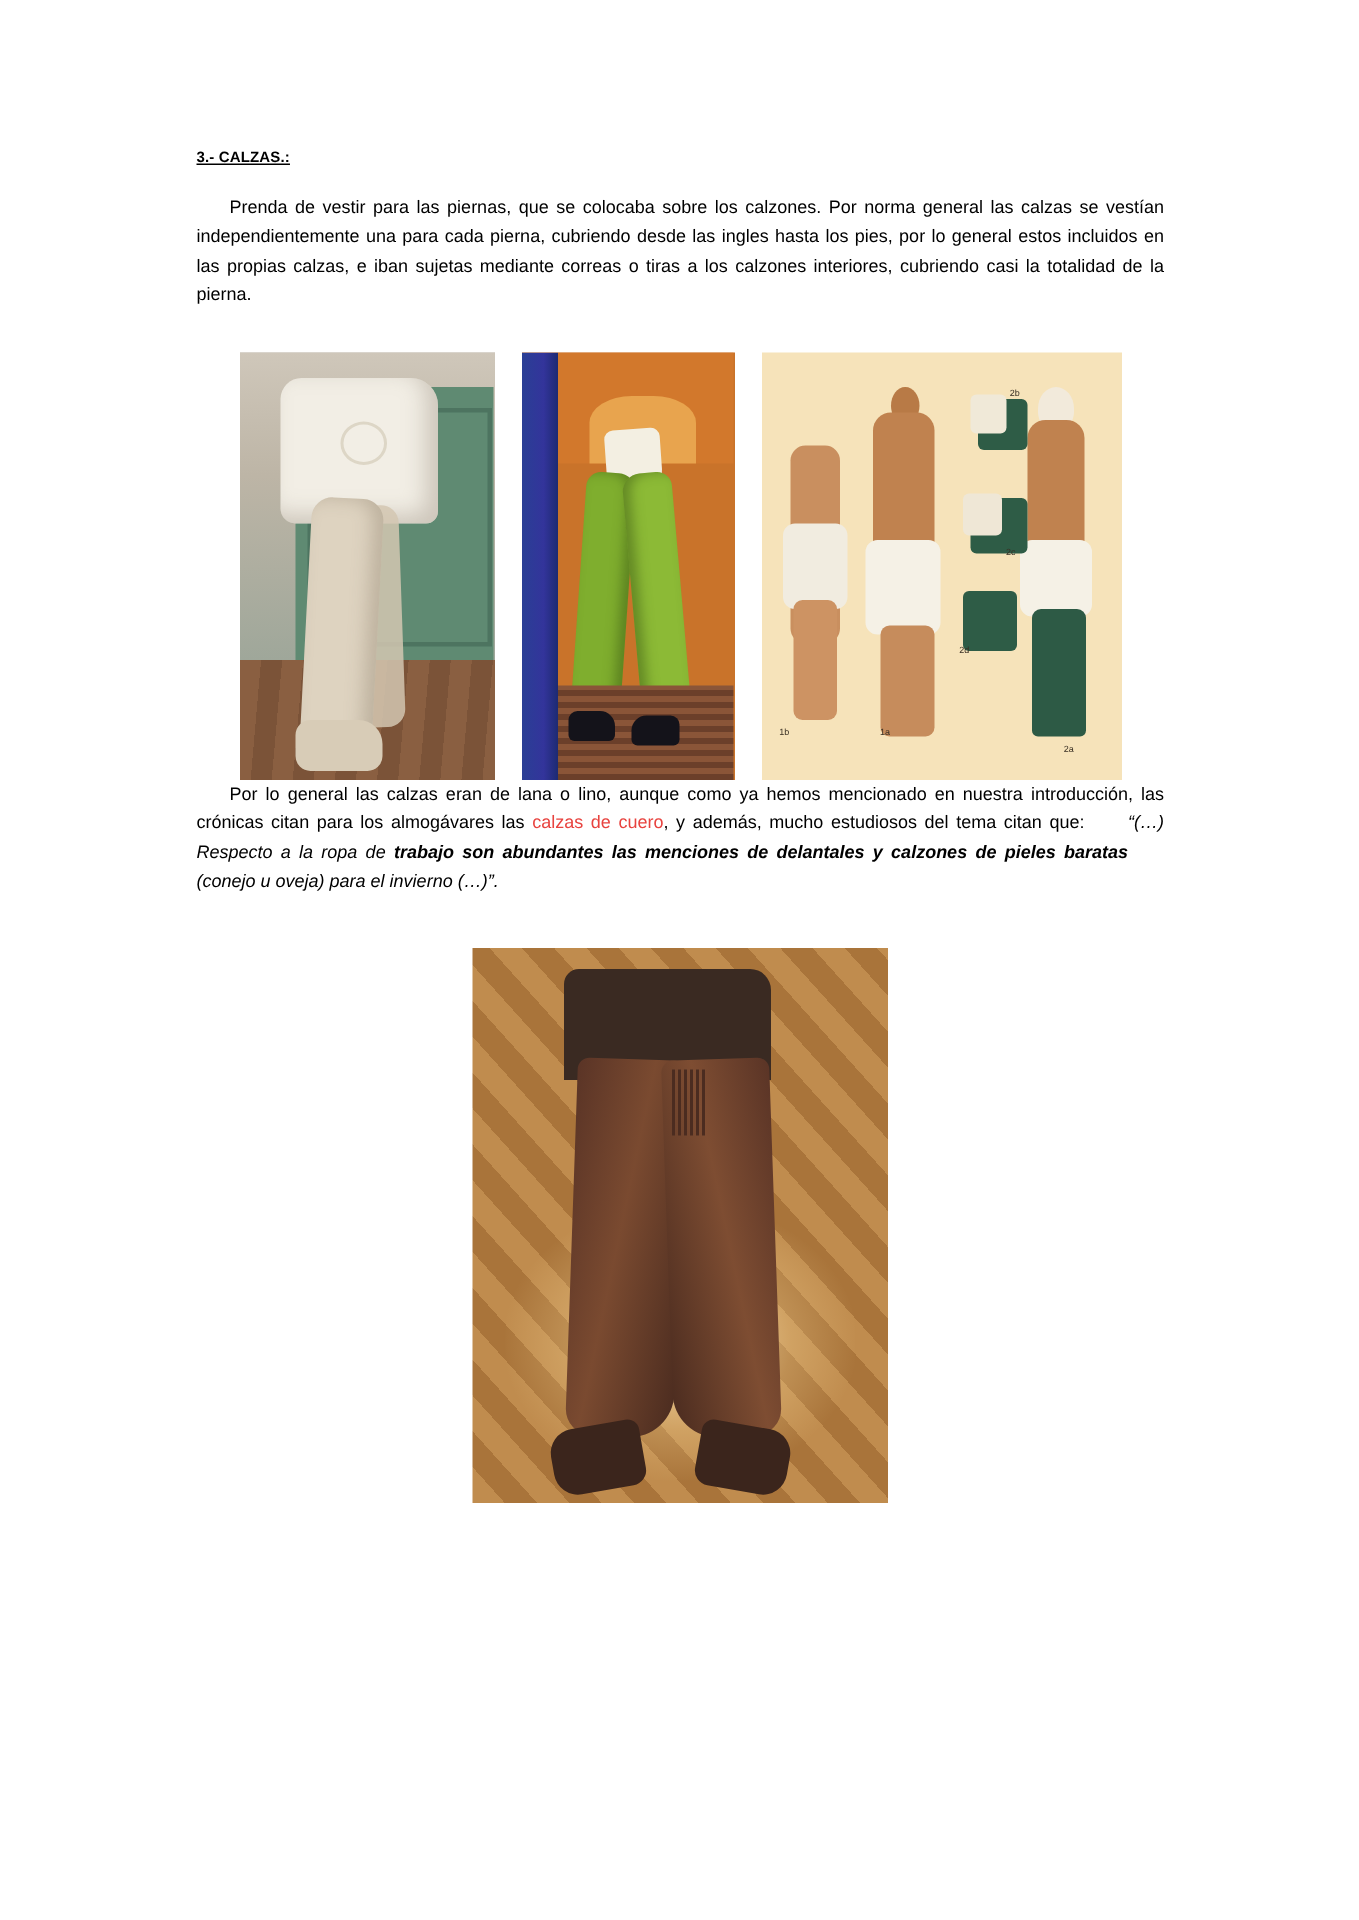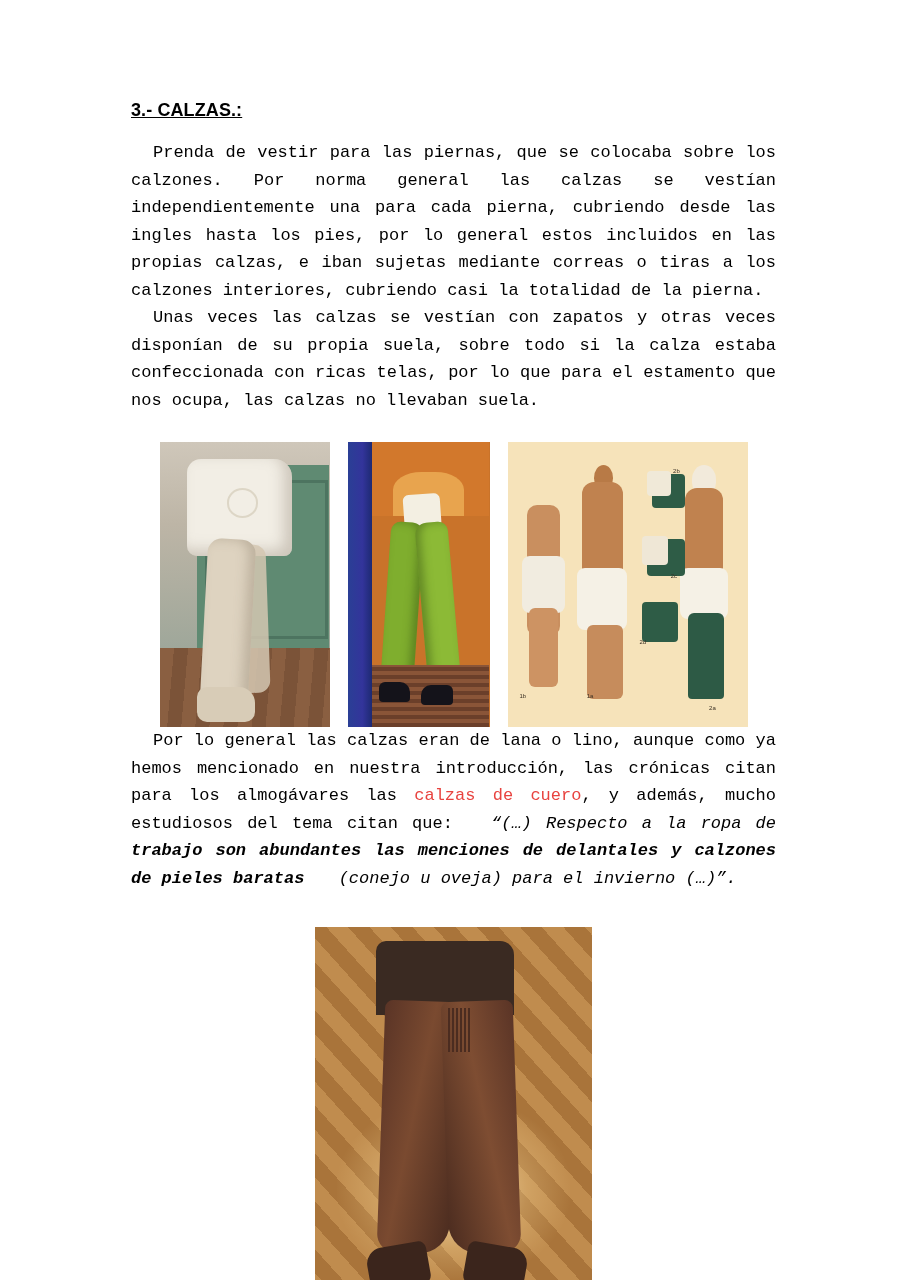--- a/index.html
+++ b/index.html
@@ -16,33 +16,32 @@
     overflow: hidden;
   }
   .page {
     width: 906px;
     height: 1280px;
     box-sizing: border-box;
     padding: 100px 130px 0 131px;
     position: relative;
   }
   .heading {
-    font-size: 18px;
+    font-size: 10px;
     font-weight: bold;
     text-decoration: underline;
     letter-spacing: 0.1px;
     margin: 0 0 18px 0;
   }
   p.body-text {
-    font-size: 17px;
+    font-size: 12px;
     line-height: 1.62;
     margin: 0;
     text-align: justify;
     text-justify: inter-word;
-    font-family: Liberation Mono, monospace;
   }
   p.body-text .indent {
     display: inline-block;
     width: 22px;
   }
 
   .figure-row {
     margin-top: 28px;
     display: flex;
     justify-content: center;
@@ -275,21 +274,20 @@
 </style>
 </head>
 <body>
 
 <div class="page">
 
   <div class="heading">3.- CALZAS.:</div>
 
   <p class="body-text"><span class="indent"></span><span>Prenda de vestir para las piernas, que se colocaba sobre los calzones. Por norma general las calzas se vestían independientemente una para cada pierna, cubriendo desde las ingles hasta los pies, por lo general estos incluidos en las propias calzas, e iban sujetas mediante correas o tiras a los calzones interiores, cubriendo casi la totalidad de la pierna.</span></p>
 
-  <p class="body-text"><span class="indent"></span><span>Unas veces las calzas se vestían con zapatos y otras veces disponían de su propia suela, sobre todo si la calza estaba confeccionada con ricas telas, por lo que para el estamento que nos ocupa, las calzas no llevaban suela.</span></p>
 
   <div class="figure-row">
 
     <div class="img1">
       <div class="wall"></div>
       <div class="greenpanel"></div>
       <div class="floor"></div>
       <div class="braies"></div>
       <div class="leg2"></div>
       <div class="leg"></div>

